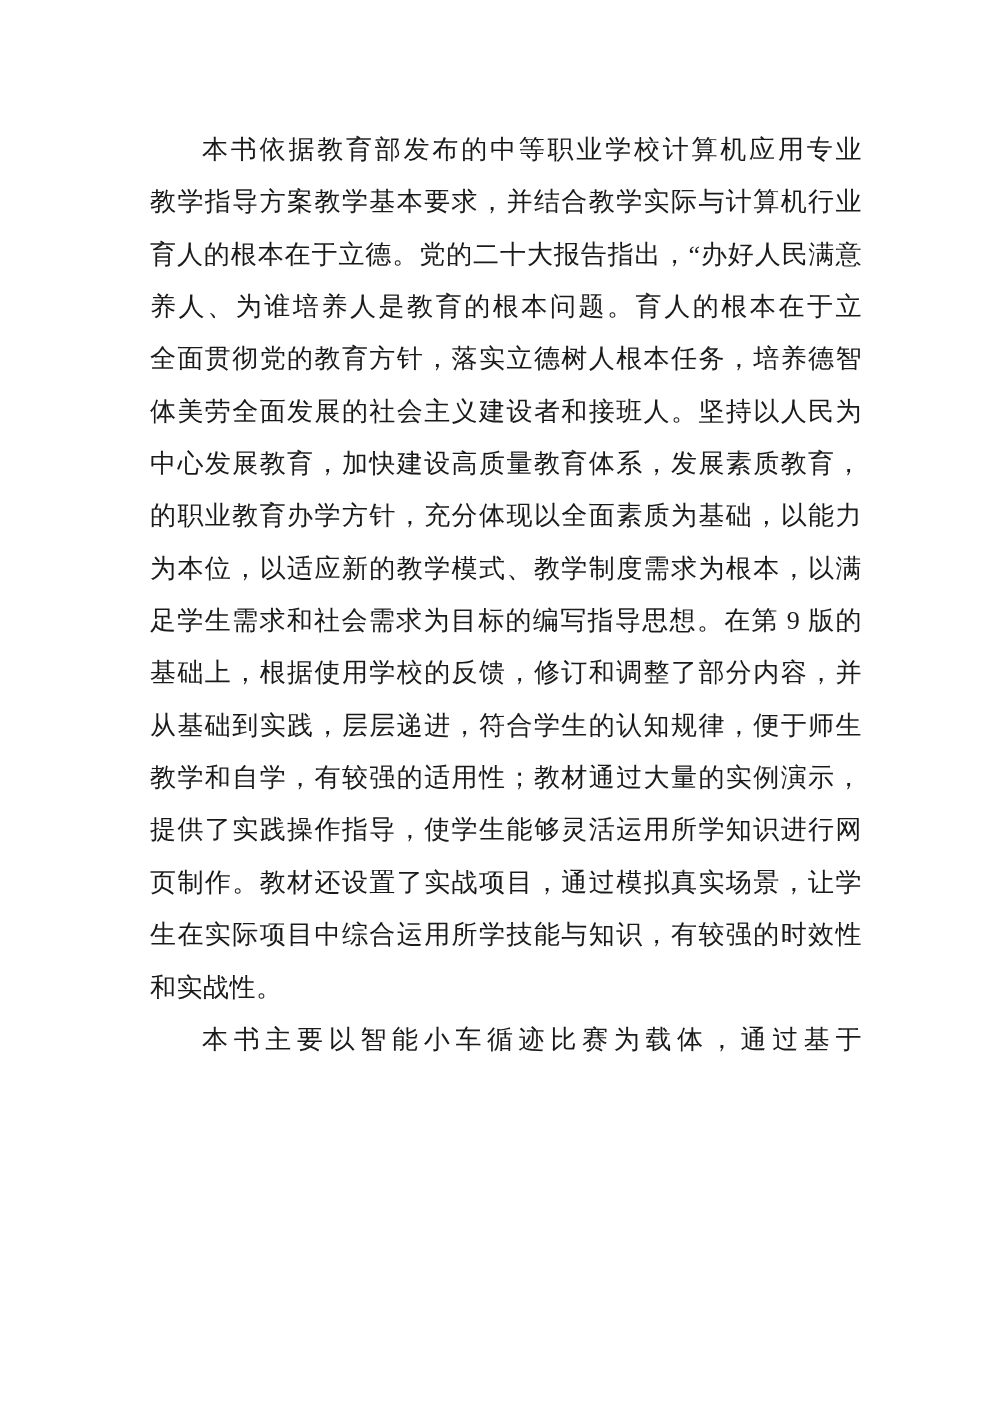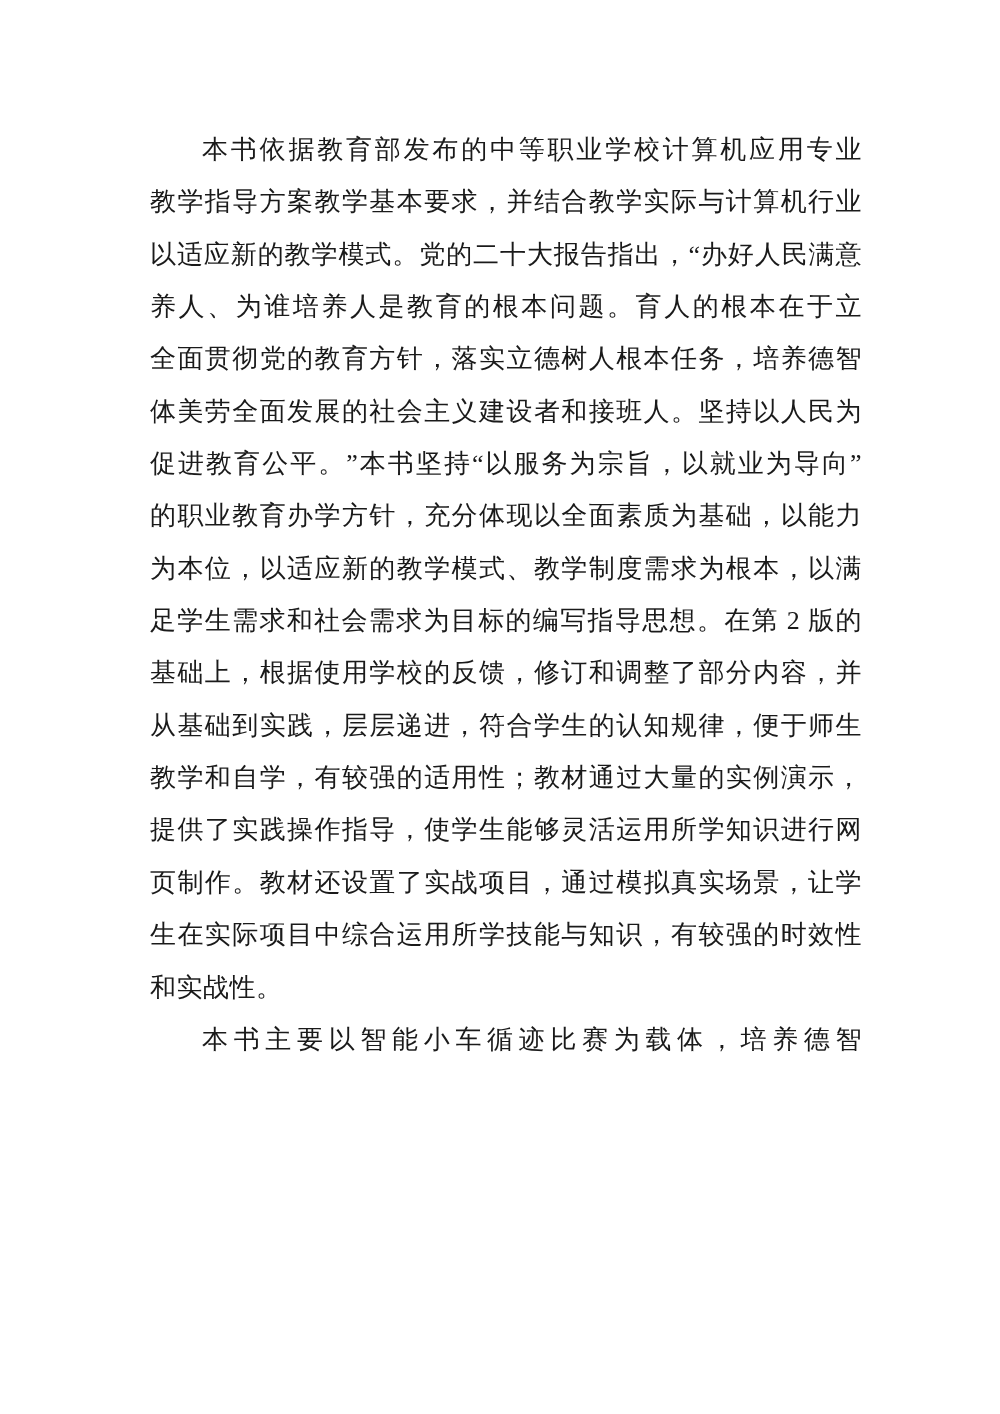--- a/index.html
+++ b/index.html
@@ -50,33 +50,33 @@
   }
 </style>
 </head>
 <body>
 
 <div class="page">
 
   <div class="text-block">
     <div class="line indent">本书依据教育部发布的中等职业学校计算机应用专业</div>
     <div class="line">教学指导方案教学基本要求，并结合教学实际与计算机行业</div>
-    <div class="line">以适应新的教学模式。党的二十大报告指出，“办好人民满意</div>
+    <div class="line">育人的根本在于立德。党的二十大报告指出，“办好人民满意</div>
     <div class="line">养人、为谁培养人是教育的根本问题。育人的根本在于立德。</div>
     <div class="line">全面贯彻党的教育方针，落实立德树人根本任务，培养德智</div>
     <div class="line">体美劳全面发展的社会主义建设者和接班人。坚持以人民为</div>
-    <div class="line">促进教育公平。”本书坚持“以服务为宗旨，以就业为导向”</div>
+    <div class="line">中心发展教育，加快建设高质量教育体系，发展素质教育，</div>
     <div class="line">的职业教育办学方针，充分体现以全面素质为基础，以能力</div>
     <div class="line">为本位，以适应新的教学模式、教学制度需求为根本，以满</div>
-    <div class="line">足学生需求和社会需求为目标的编写指导思想。在第 2 版的</div>
+    <div class="line">足学生需求和社会需求为目标的编写指导思想。在第 9 版的</div>
     <div class="line">基础上，根据使用学校的反馈，修订和调整了部分内容，并</div>
     <div class="line">从基础到实践，层层递进，符合学生的认知规律，便于师生</div>
     <div class="line">教学和自学，有较强的适用性；教材通过大量的实例演示，</div>
     <div class="line">提供了实践操作指导，使学生能够灵活运用所学知识进行网</div>
     <div class="line">页制作。教材还设置了实战项目，通过模拟真实场景，让学</div>
     <div class="line">生在实际项目中综合运用所学技能与知识，有较强的时效性</div>
     <div class="line flush">和实战性。</div>
-    <div class="line indent">本书主要以智能小车循迹比赛为载体，培养德智</div>
+    <div class="line indent">本书主要以智能小车循迹比赛为载体，通过基于</div>
   </div>
 
   <div class="page-number">— 60 —</div>
 
 </div>
 
 </body></html>

